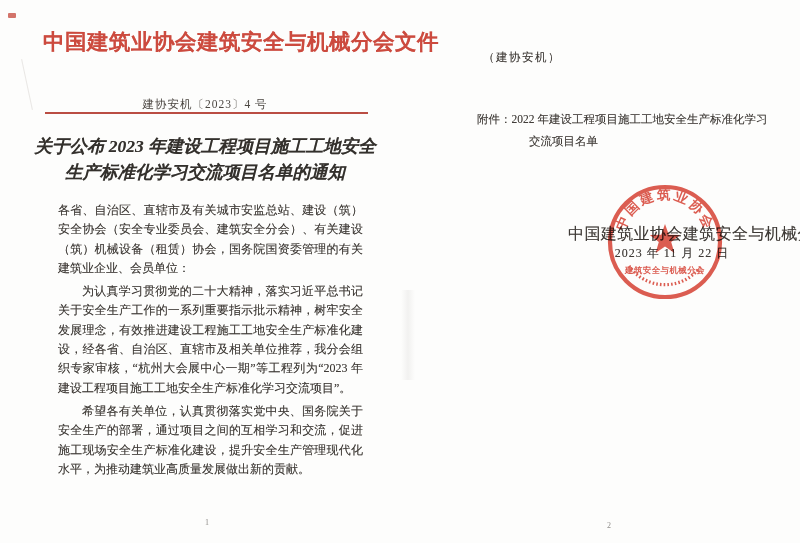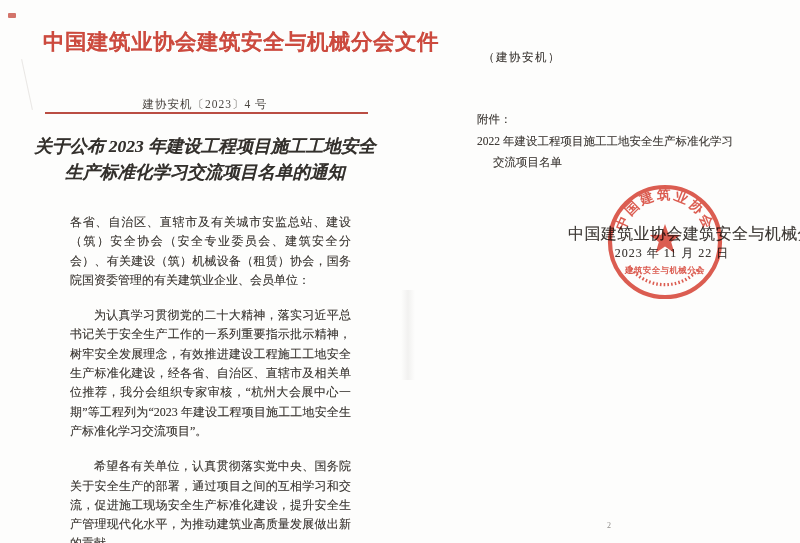--- a/index.html
+++ b/index.html
@@ -38,42 +38,42 @@
     left:0;top:133px;width:410px;text-align:center;
     font-size:17.5px;font-weight:bold;line-height:26px;
     color:#33302c;text-shadow:0 0 .5px rgba(51,48,44,.4);font-style:italic;
   }
   .doc-body{
     left:54px;top:197px;width:313px;
     font-size:12px;line-height:19.3px;color:#3e3a36;
     text-align:justify;word-break:break-all;
     text-shadow:0 0 .5px rgba(62,58,54,.45);
   }
-  .doc-body p{margin:16px;}
+  .doc-body p{margin:4px;}
   .doc-body p.indent{text-indent:2em;}
   .page-num{font-size:8px;color:#8f8d8a;}
   .pn-1{left:205px;top:518px;}
   .pn-2{left:607px;top:521px;}
   
   .fold-shadow{
     left:401px;top:290px;width:14px;height:90px;
     background:linear-gradient(90deg,rgba(190,188,185,0) 0%,rgba(190,188,185,.18) 50%,rgba(190,188,185,0) 100%);
   }
   .no-body-note{
     left:483px;top:50px;font-size:11.5px;color:#413d39;letter-spacing:1.5px;
     text-shadow:0 0 .5px rgba(65,61,57,.4);
   }
   .attachment{
     left:477px;top:109px;width:300px;
     font-size:11.5px;line-height:21.5px;color:#413d39;
     text-shadow:0 0 .5px rgba(65,61,57,.4);
   }
-  .attachment .row{display:flex;flex-direction:column;}
+  .attachment .row{display:flex;}
   .attachment .lbl{white-space:nowrap;}
-  .attachment .l2{margin-left:16px;}
+  .attachment .l2{margin-left:52px;}
   .signer{
     left:568px;top:224px;width:200px;text-align:center;
     font-size:16px;letter-spacing:.4px;color:#3e3a36;
     text-shadow:0 0 .5px rgba(62,58,54,.45);white-space:nowrap;
   }
   .sign-date{
     left:572px;top:245px;width:200px;text-align:center;
     font-size:12px;letter-spacing:1px;color:#3e3a36;
     text-shadow:0 0 .5px rgba(62,58,54,.45);white-space:nowrap;
   }

